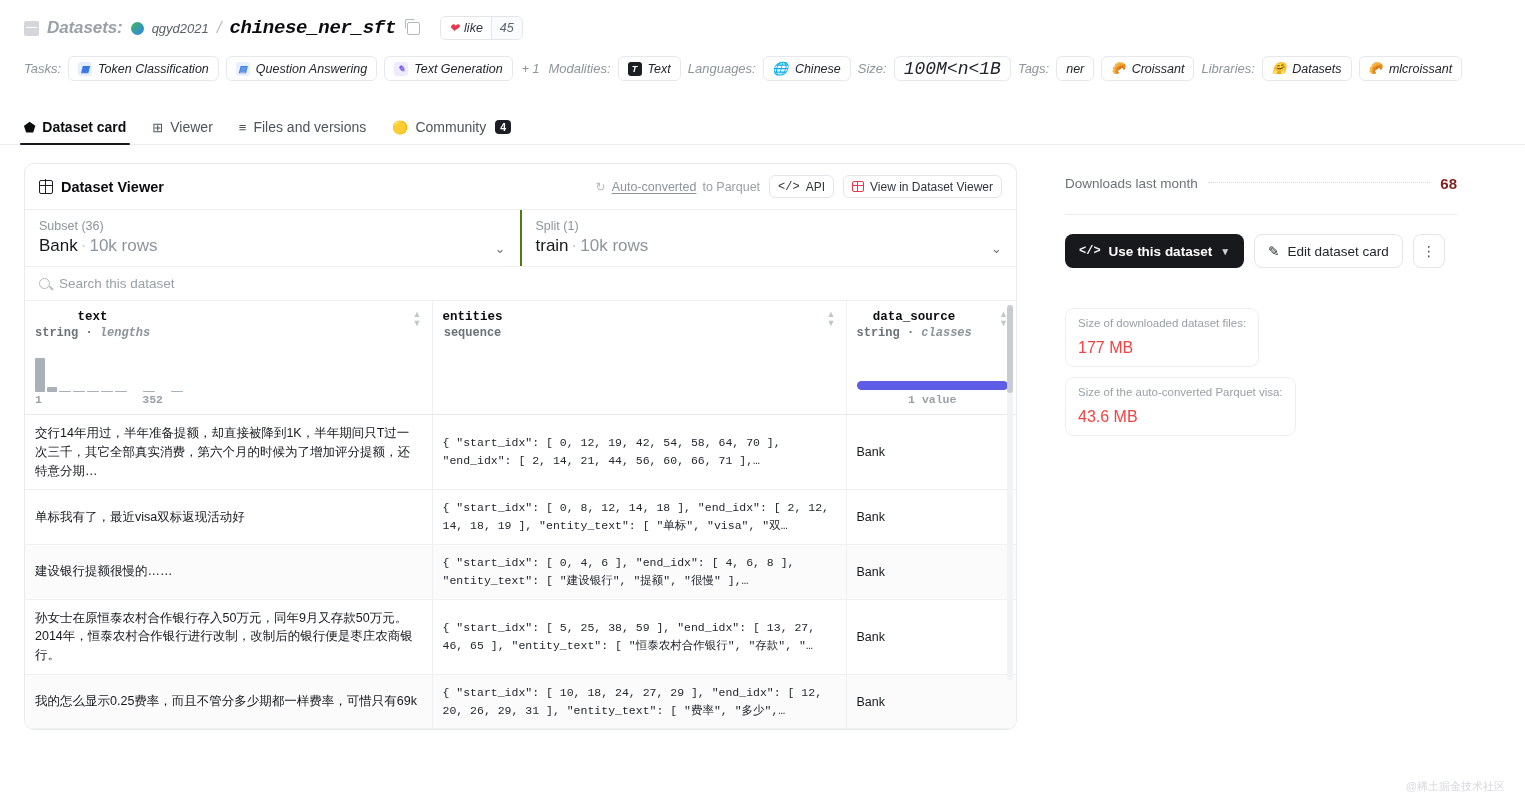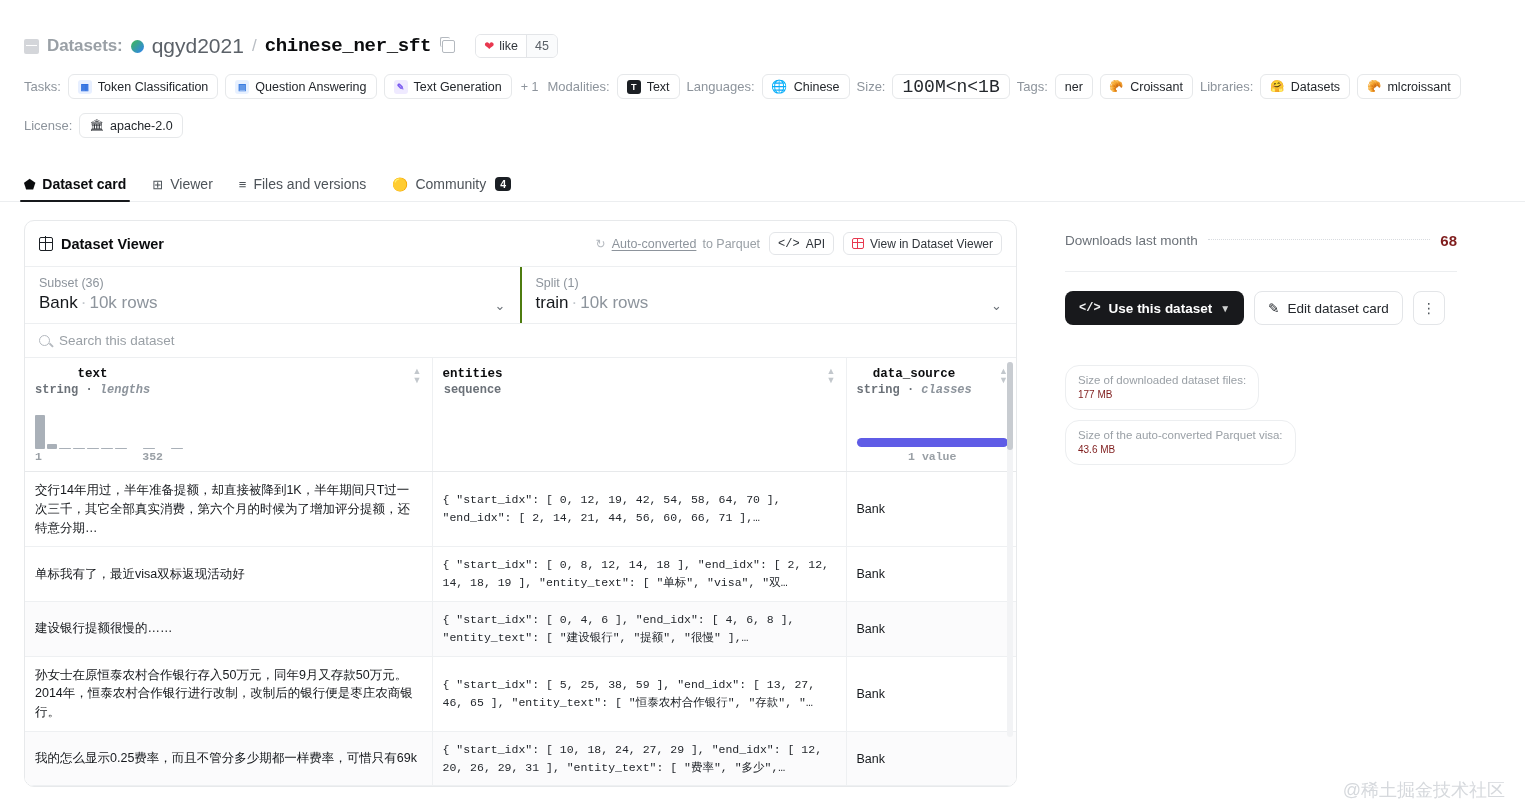--- a/index.html
+++ b/index.html
@@ -8,29 +8,29 @@
     background: #fff;
     font-family: "Liberation Sans", sans-serif;
     color: #111;
     overflow: hidden;
   }
   .mono { font-family: "Liberation Mono", monospace; }
 
   
   .page { position: relative; width: 1525px; height: 810px; }
 
-  .hdr { padding: 32px 24px 0 24px; }
+  .hdr { padding: 14px 24px 0 24px; font-style: italic; }
   .title-row { display: flex; align-items: center; gap: 8px; height: 28px; }
   .ds-icon { width: 15px; height: 15px; border-radius: 2px; background: #d4d6da;
              position: relative; flex: none; }
   .ds-icon:before { content:""; position:absolute; left:2px; right:2px; top:6px; height:1.5px; background:#fff; }
   .ds-label { font-size: 17px; font-weight: 700; color: #9aa0a6; letter-spacing:-.1px; }
   .org-dot { width: 13px; height: 13px; border-radius: 50%;
              background: linear-gradient(135deg,#3fb950 0%,#2f81f7 100%); flex:none; }
-  .org-name { font-size: 21px; color: #5b6168; font-weight: 400; }
+  .org-name { font-size: 13px; color: #5b6168; font-weight: 400; }
   .slash { font-size: 17px; color: #b9bec4; }
   .repo-name { font-size: 19px; font-weight: 700; color: #0b0c0e;
                font-family: "Liberation Mono", monospace; letter-spacing:-.3px; }
   .copy-ic { width: 13px; height: 13px; border: 1.4px solid #b4b9bf; border-radius: 2px;
              position: relative; margin-left: 3px; flex:none; }
   .copy-ic:after { content:""; position:absolute; left:-3.5px; top:-3.5px; width:9px; height:9px;
                    border-left:1.4px solid #b4b9bf; border-top:1.4px solid #b4b9bf; border-radius:2px; }
   .like-box { display:flex; align-items:stretch; border:1px solid #e3e5e8; border-radius:6px;
               overflow:hidden; margin-left:12px; height:24px; }
   .like-btn { display:flex; align-items:center; gap:5px; padding:0 8px; font-size:12.5px;
@@ -156,27 +156,27 @@
   .btn-dark { display:inline-flex; align-items:center; gap:8px; background:#18191c; color:#fff;
               border-radius:8px; height:34px; padding:0 14px; font-size:13.5px; font-weight:700; }
   .btn-dark .cc { font-family:"Liberation Mono", monospace; font-size:12px; opacity:.95; }
   .btn-dark .cv { font-size:10px; opacity:.8; }
   .btn-light { display:inline-flex; align-items:center; gap:8px; background:#fff; color:#23272c;
                border:1px solid #e3e5e8; border-radius:8px; height:34px; padding:0 13px;
                font-size:13.5px; }
   .btn-sq { width:32px; height:34px; border:1px solid #e3e5e8; border-radius:8px; background:#fff;
             display:flex; align-items:center; justify-content:center; color:#4d5359; font-size:14px; }
   .stat-grid { margin-top:40px; }
-  .stat-card { border:1px solid #eceef0; border-radius:14px; padding:8px 12px 9px 12px;
+  .stat-card { border:1px solid #eceef0; border-radius:9px; padding:8px 12px 9px 12px;
                display:inline-block; background:#fff; }
   .stat-k { font-size:11.5px; color:#9aa0a6; }
-  .stat-v { font-size:10px; color:#7f1d1d; margin-top:3px; }
+  .stat-v { font-size:16px; color:#ef4444; margin-top:10px; }
   .stat-row2 { display:flex; gap:10px; margin-top:10px; }
 
-  .watermark { position:absolute; right:20px; bottom:8px; font-size:18px; color:#d6d9dd;margin-top:28px; }
+  .watermark { position:absolute; right:20px; bottom:16px; font-size:11px; color:#d6d9dd;margin-top:28px; }
 </style>
 </head>
 <body>
 
 <div class="page">
 
   <div class="hdr">
     <div class="title-row">
       <span class="ds-icon"></span>
       <span class="ds-label">Datasets:</span>
@@ -236,27 +236,20 @@
       <span class="pill">
         <span class="gly">🤗</span>
         <span>Datasets</span>
       </span>
       <span class="pill">
         <span class="gly">🥐</span>
         <span>mlcroissant</span>
       </span>
     </div>
 
-    <div class="meta-row">
-      <span class="meta-key">License:</span>
-      <span class="pill">
-        <span class="gly">🏛</span>
-        <span>apache-2.0</span>
-      </span>
-    </div>
   </div>
 
   <div class="tabs">
     <div class="tab active">
       <span class="tab-ic">⬟</span>
       <span>Dataset card</span>
     </div>
     <div class="tab">
       <span class="tab-ic">⊞</span>
       <span>Viewer</span>

